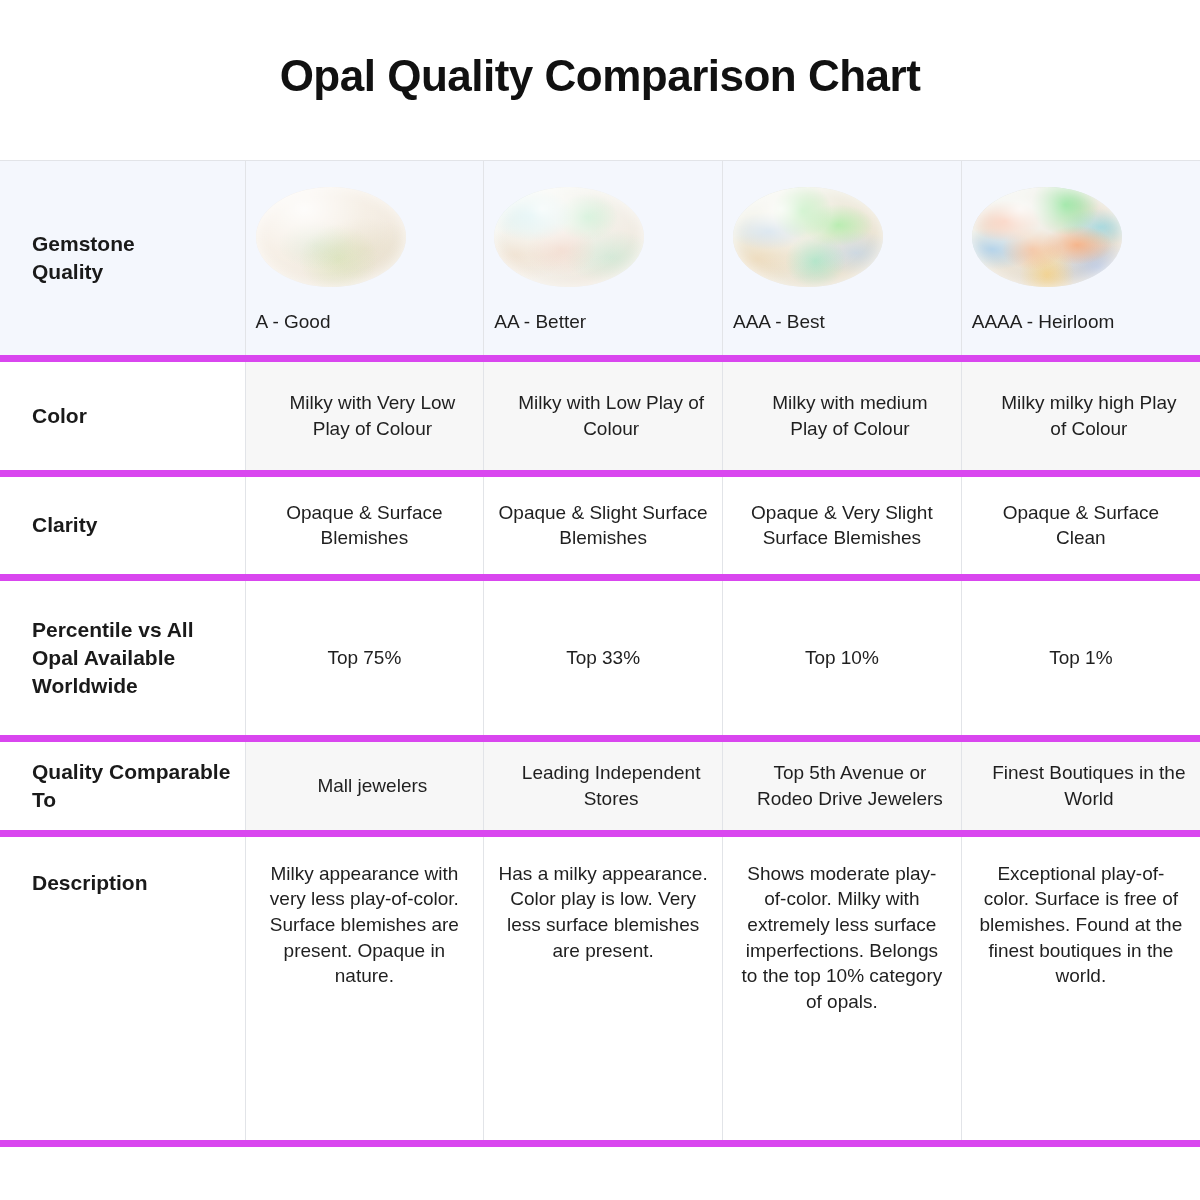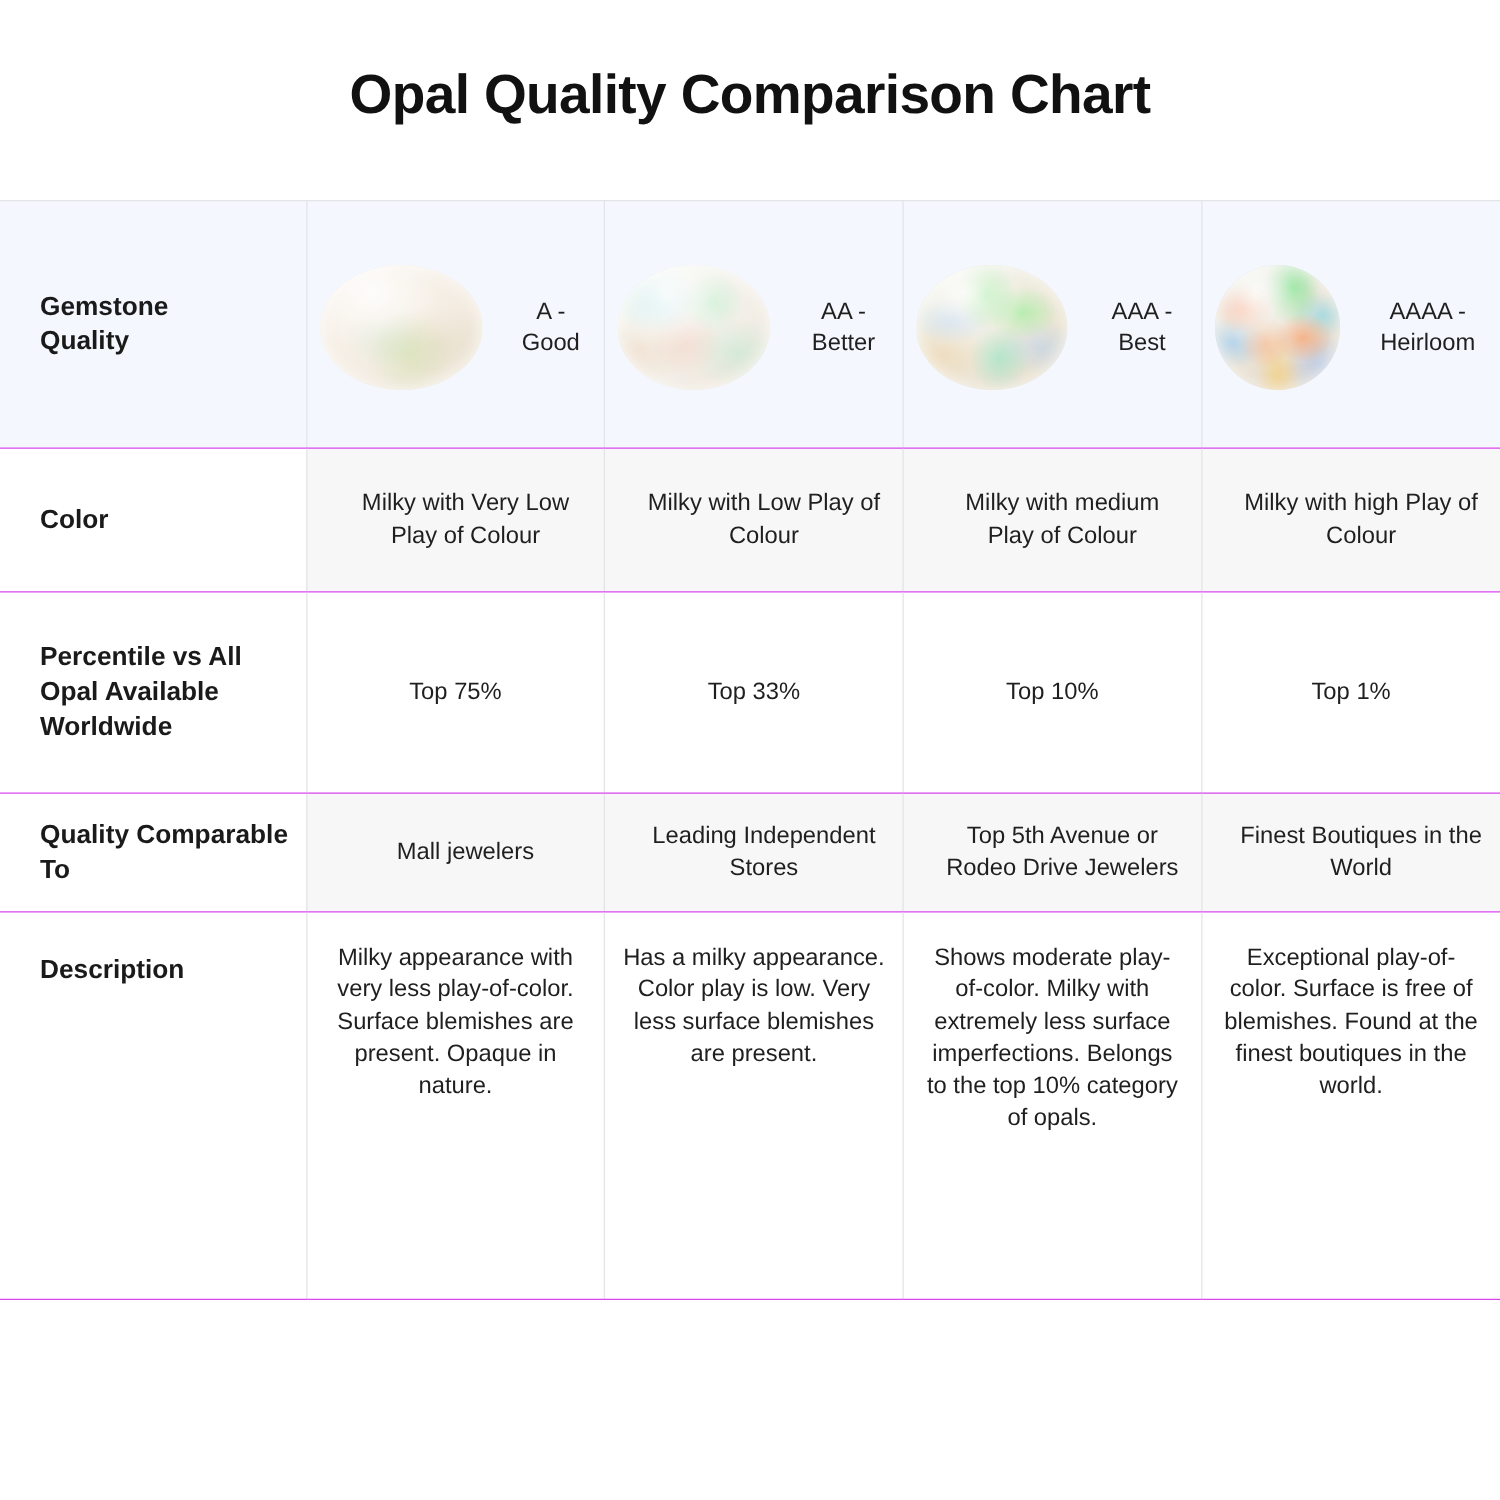--- a/index.html
+++ b/index.html
@@ -26,21 +26,21 @@
     width: 1200px;
     border-collapse: collapse;
     margin-top: 57px;
     table-layout: fixed;
   }
   table.cmp col.c-label { width: 245px; }
   table.cmp col.c-data  { width: 238.75px; }
 
   td {
     border-top: 1px solid #e2e4e8;
-    border-bottom: 1px solid #d946ef;
+    border-bottom: 7px solid #d946ef;
     border-right: 1px solid #e2e4e8;
     vertical-align: middle;
     padding: 10px 14px;
   }
   td:last-child { border-right: none; }
 
   
   td.label {
     border-right: 1px solid #e2e4e8;
     background: #ffffff;
@@ -62,21 +62,21 @@
     line-height: 1.35;
   }
 
   
   tr.tint td.data { background: #f7f7f7; padding-left: 30px; }
   tr.plain td.data { background: #ffffff; }
   tr.head td.data { background: #f4f7fd; }
 
   
   td.gemcell { padding: 24px 10px 18px; }
-  .gemwrap { display: flex; flex-direction: row; align-items: center; gap: 22px; }
+  .gemwrap { display: flex; flex-direction: column; align-items: flex-start; gap: 22px; }
   .gemlabel { font-size: 19px; color: #1f1f1f; }
 
   .gem {
     width: 150px; height: 100px;
     border-radius: 50%;
     position: relative;
     overflow: hidden;
     box-shadow: inset 0 0 14px rgba(255,255,255,0.75);
   }
   .gem::after {
@@ -182,23 +182,30 @@
             <div class="gemlabel">AAAA - Heirloom</div>
           </div>
         </td>
       </tr>
 
       <tr class="tint">
         <td class="label" style="height:115px">Color</td>
         <td class="data">Milky with Very Low Play of Colour</td>
         <td class="data">Milky with Low Play of Colour</td>
         <td class="data">Milky with medium Play of Colour</td>
-        <td class="data">Milky with high Play of Colour</td>
-      </tr>
-
+        <td class="data">Milky milky high Play of Colour</td>
+      </tr>
+
+      <tr class="plain">
+        <td class="label" style="height:104px">Clarity</td>
+        <td class="data">Opaque &amp; Surface Blemishes</td>
+        <td class="data">Opaque &amp; Slight Surface Blemishes</td>
+        <td class="data">Opaque &amp; Very Slight Surface Blemishes</td>
+        <td class="data">Opaque &amp; Surface Clean</td>
+      </tr>
 
 
       <tr class="plain">
         <td class="label" style="height:161px">
           <span>Percentile vs All Opal Available Worldwide</span>
         </td>
         <td class="data">Top 75%</td>
         <td class="data">Top 33%</td>
         <td class="data">Top 10%</td>
         <td class="data">Top 1%</td>

